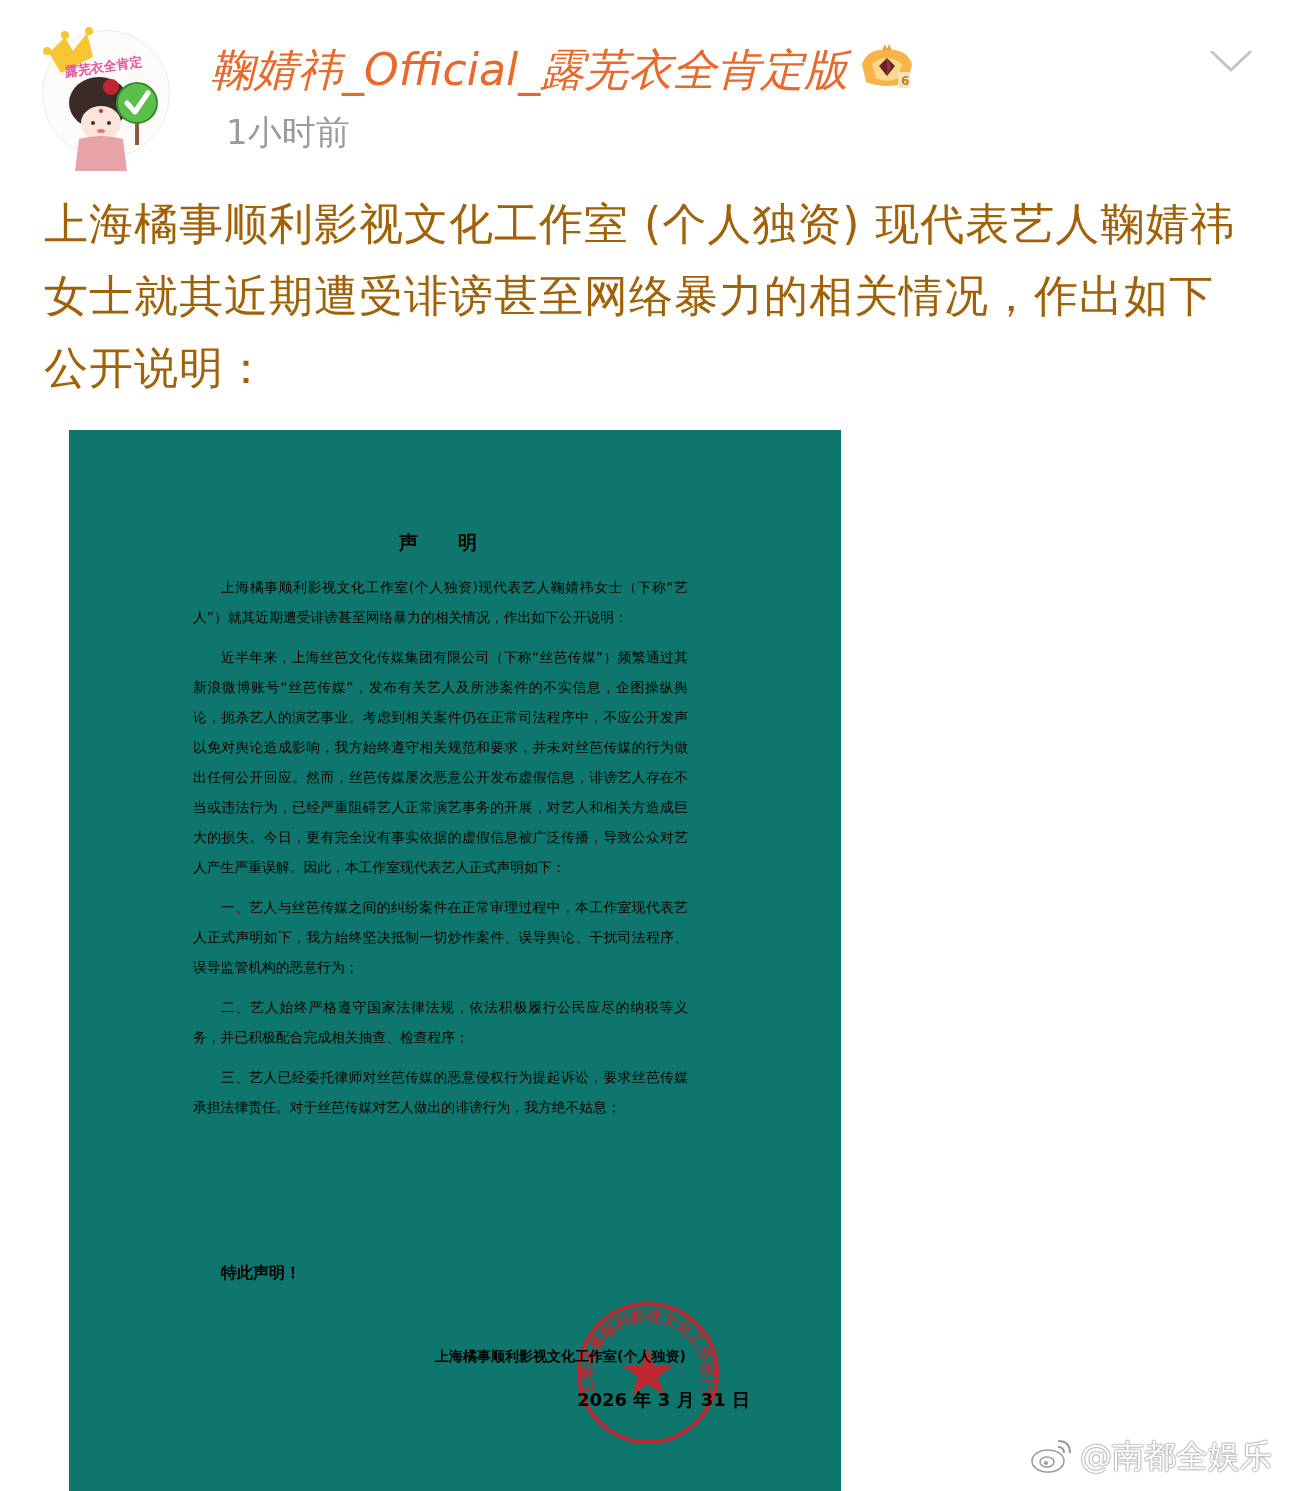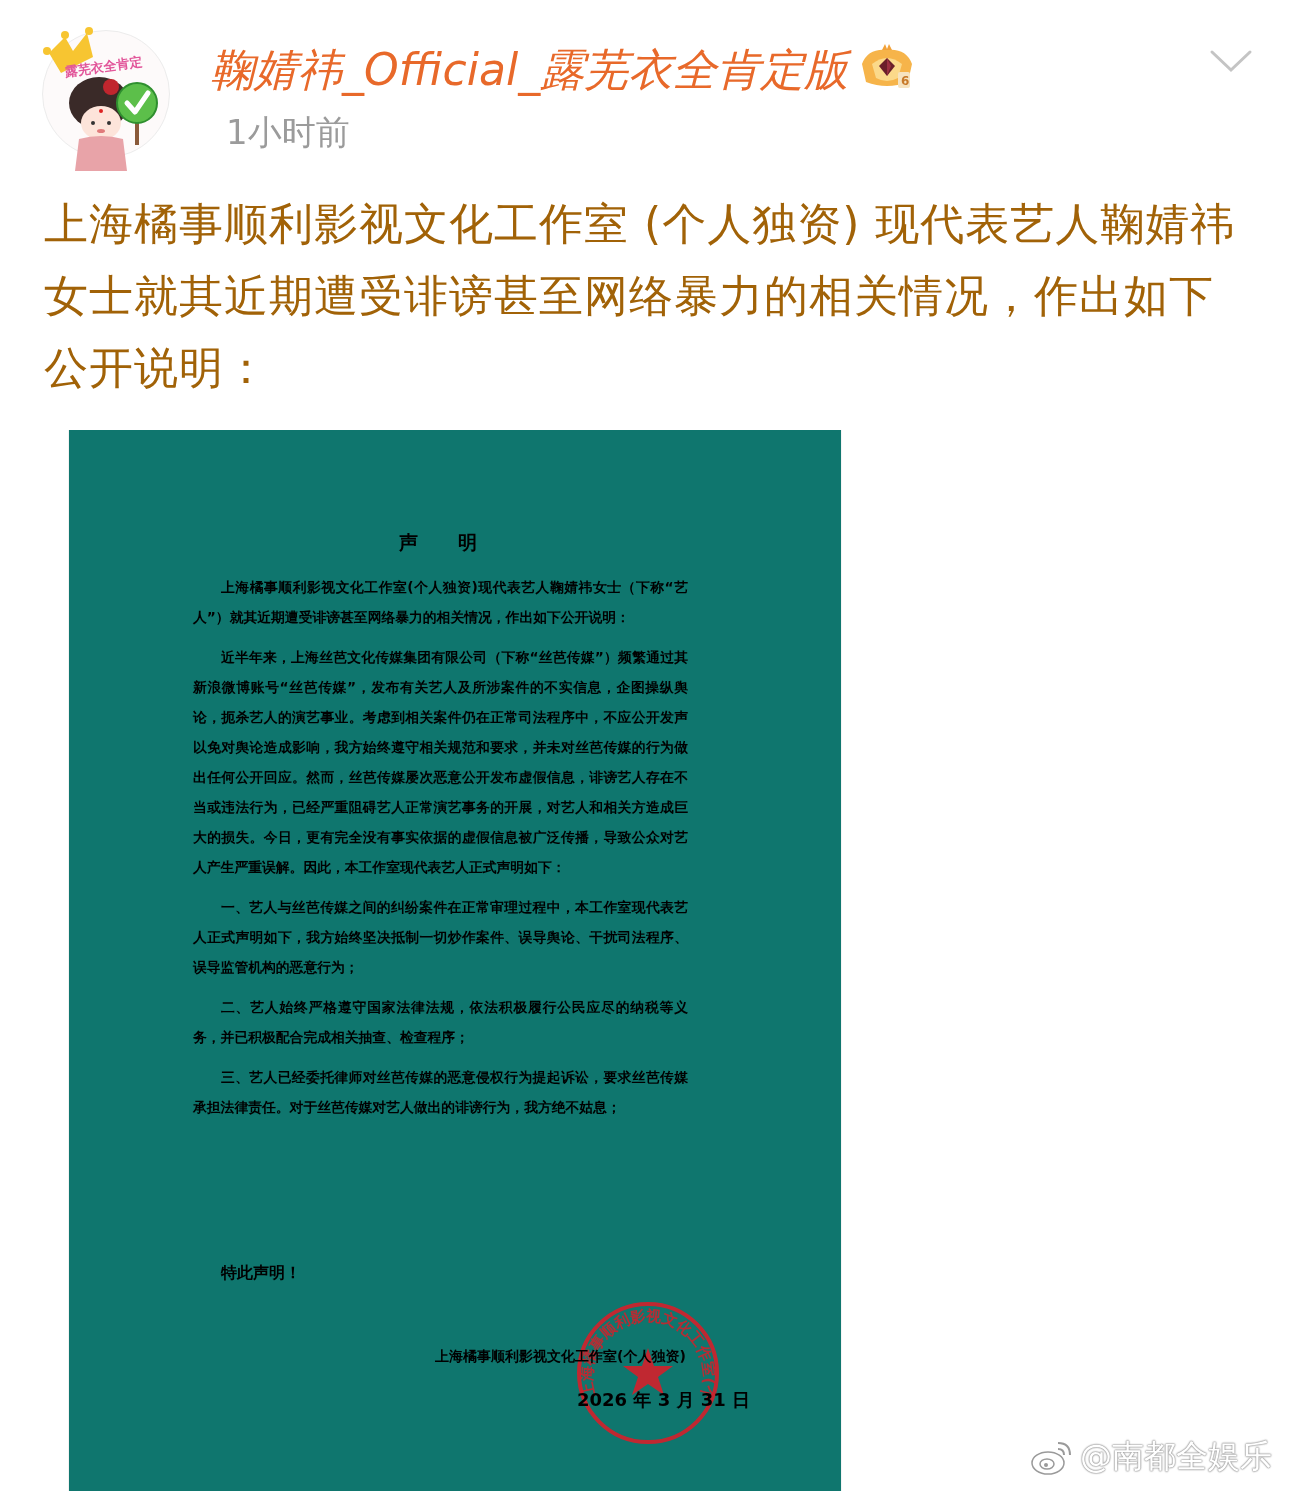--- a/index.html
+++ b/index.html
@@ -19,29 +19,29 @@
   
   .post-text { position: absolute; left: 44px; top: 188px; width: 1205px;
                font-size: 44px; line-height: 72px; color: #a16207; letter-spacing: 1px; }
 
   
   .doc-image { position: absolute; left: 68px; top: 430px; width: 772px; height: 1061px;
                background: #0f766e; border-left: 1px solid #f2f2f2; border-right: 1px solid #f4f4f4; }
   .doc-title { position: absolute; left: 330px; top: 100px; font-size: 19px; font-weight: bold;
                letter-spacing: 40px; white-space: nowrap; }
   .doc-para { font-size: 13.8px; line-height: 30px; text-indent: 28px; margin: 0 0 10px 0;
-              text-align: justify; font-weight: bold; }
+              text-align: justify; font-weight: normal; }
   .doc-body { position: absolute; left: 124px; top: 142px; width: 495px; }
   .doc-closing { position: absolute; left: 152px; top: 833px; font-size: 16px; font-weight: bold; }
   .doc-signature { position: absolute; left: 366px; top: 918px; font-size: 14px; white-space: nowrap; font-weight: bold; }
   .doc-date { position: absolute; left: 508px; top: 958px; font-size: 18px; white-space: nowrap; font-weight: bold; }
   .stamp { position: absolute; left: 506px; top: 870px; width: 146px; height: 146px; }
 
   
-  .watermark { position: absolute; left: 1030px; top: 1435px; height: 44px; display: flex; align-items: center;
+  .watermark { position: absolute; left: 1030px; top: 1435px; height: 44px; display: flex; align-items: flex-start;
                color: #ffffff; font-size: 32px;
                text-shadow: 0 0 2px #9a9a9a, 0 0 2px #9a9a9a, 0 0 1px #7a7a7a; }
   .watermark svg { margin-right: 6px; }
 </style>
 </head>
 <body>
 
 <div>
   <div class="avatar">
     <svg width="150" height="160" viewBox="0 0 150 160">

